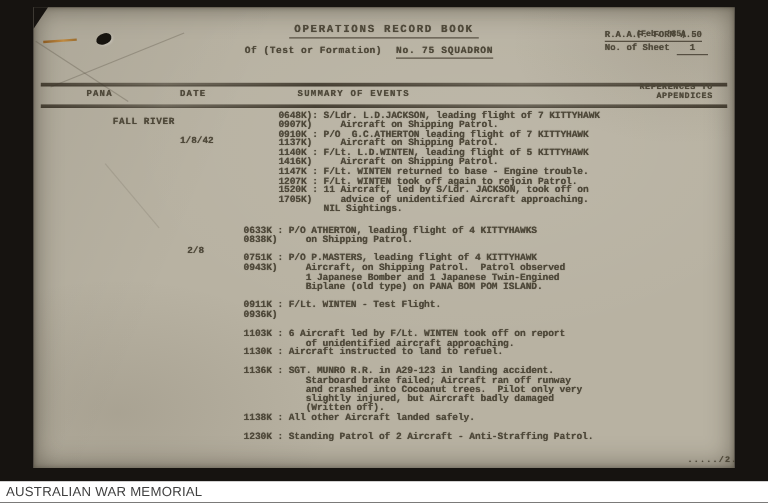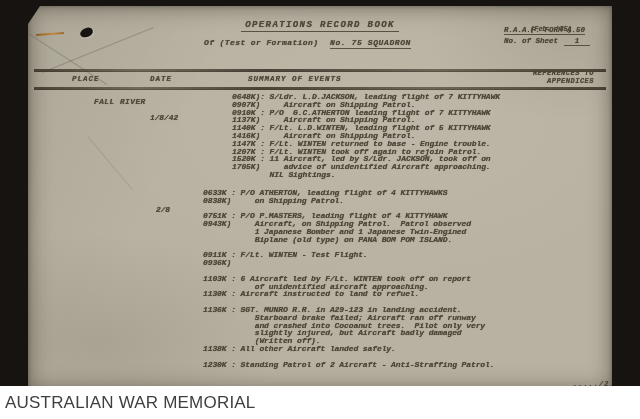--- a/index.html
+++ b/index.html
@@ -8,21 +8,21 @@
           font-family:"Liberation Mono","DejaVu Sans Mono",monospace;}
   
   #paper{position:absolute;left:28px;top:6px;width:584px;height:384px;
          background:
            radial-gradient(ellipse 420px 240px at 62% 30%, rgba(255,255,255,0.07), transparent 70%),
            radial-gradient(ellipse 260px 160px at 12% 88%, rgba(60,50,35,0.12), transparent 70%),
            radial-gradient(ellipse 200px 120px at 92% 8%, rgba(70,60,45,0.10), transparent 70%),
            linear-gradient(113deg, rgba(0,0,0,0.06), transparent 28%),
            var(--paper,#b8b2a2);
          box-shadow:inset 0 0 22px rgba(35,30,20,0.5), inset 0 0 4px rgba(35,30,20,0.4);
-         color:var(--ink,#4e4839);font-style:italic;}
+         color:var(--ink,#4e4839);}
   .type{font-weight:bold;text-shadow:0 0 0.7px rgba(78,72,57,0.85);}
   
   .crease{position:absolute;background:rgba(80,74,60,0.30);}
   #crease-1{left:2px;top:28px;width:92px;height:1px;transform:rotate(33deg);transform-origin:0 0;}
   #crease-2{left:14px;top:66px;width:120px;height:1px;transform:rotate(-22deg);transform-origin:0 0;}
   #crease-3{left:60px;top:130px;width:70px;height:1px;transform:rotate(50deg);transform-origin:0 0;opacity:.5;}
   #hole{position:absolute;left:52px;top:22px;width:13px;height:9px;background:#17140f;
         border-radius:60% 40% 55% 45%;transform:rotate(-14deg);
         box-shadow:1px 1px 2px rgba(255,255,255,0.25);}
   #tear{position:absolute;left:8px;top:27px;width:28px;height:2px;transform:rotate(-4deg);
@@ -56,25 +56,25 @@
   #place-1{left:42px;top:92px;padding-left:24px;}
   .date{position:absolute;font-size:7.8px;}
   #date-1{left:122px;top:92px;margin-top:16px;}
   #date-2{left:128px;top:200px;}
   pre.lines{position:absolute;left:175px;margin:0;font-family:inherit;
             font-size:8px;line-height:7.8px;letter-spacing:-0.1px;white-space:pre;}
   #lines-1{top:87px;margin-left:29px;}
   #lines-2{top:183px;}
   #continuation{position:absolute;left:545px;top:374px;font-size:7px;letter-spacing:1px;}
   
-  #footer{position:absolute;left:0;bottom:0;width:640px;height:33px;
+  #footer{position:absolute;left:0;bottom:0;width:640px;height:18px;
           background:var(--footer-bg,#ffffff);display:flex;align-items:center;
           justify-content:space-between;padding:0 5px;box-sizing:border-box;
           font-family:"Liberation Sans","DejaVu Sans",sans-serif;
-          font-size:17px;color:var(--footer-text,#3f3f3f);letter-spacing:0.2px;}
+          font-size:11px;color:var(--footer-text,#3f3f3f);letter-spacing:0.2px;}
 </style>
 </head>
 <body>
 
 <div id="screen">
   <div id="paper">
 
     <div id="corner-tear"></div>
     <div class="crease" id="crease-1"></div>
     <div class="crease" id="crease-2"></div>
@@ -85,21 +85,21 @@
     <div id="doc-title" class="type">
       <span>OPERATIONS  RECORD  BOOK</span>
     </div>
     <div id="unit-label" class="type">Of (Test or Formation)</div>
     <div id="unit-value" class="type">No. 75 SQUADRON</div>
     <div id="form-number" class="type">R.A.A.F.  FORM A.50</div>
     <div id="form-revision" class="type">(Feb. '35)</div>
     <div id="sheet-line" class="type"><span>No. of Sheet</span><span id="sheet-value">1</span></div>
 
     <div class="rule" id="rule-top"></div>
-    <div class="colhead type" id="col-place">PLACE</div>
+    <div class="colhead type" id="col-place">PANA</div>
     <div class="colhead type" id="col-date">DATE</div>
     <div class="colhead type" id="col-summary">SUMMARY  OF  EVENTS</div>
     <div class="colhead type" id="col-refs">
       <div>REFERENCES TO</div>
       <div>APPENDICES</div>
     </div>
     <div class="rule" id="rule-bottom"></div>
 
     <div class="place type" id="place-1">FALL RIVER</div>
     <div class="date type" id="date-1">1/8/42</div>

